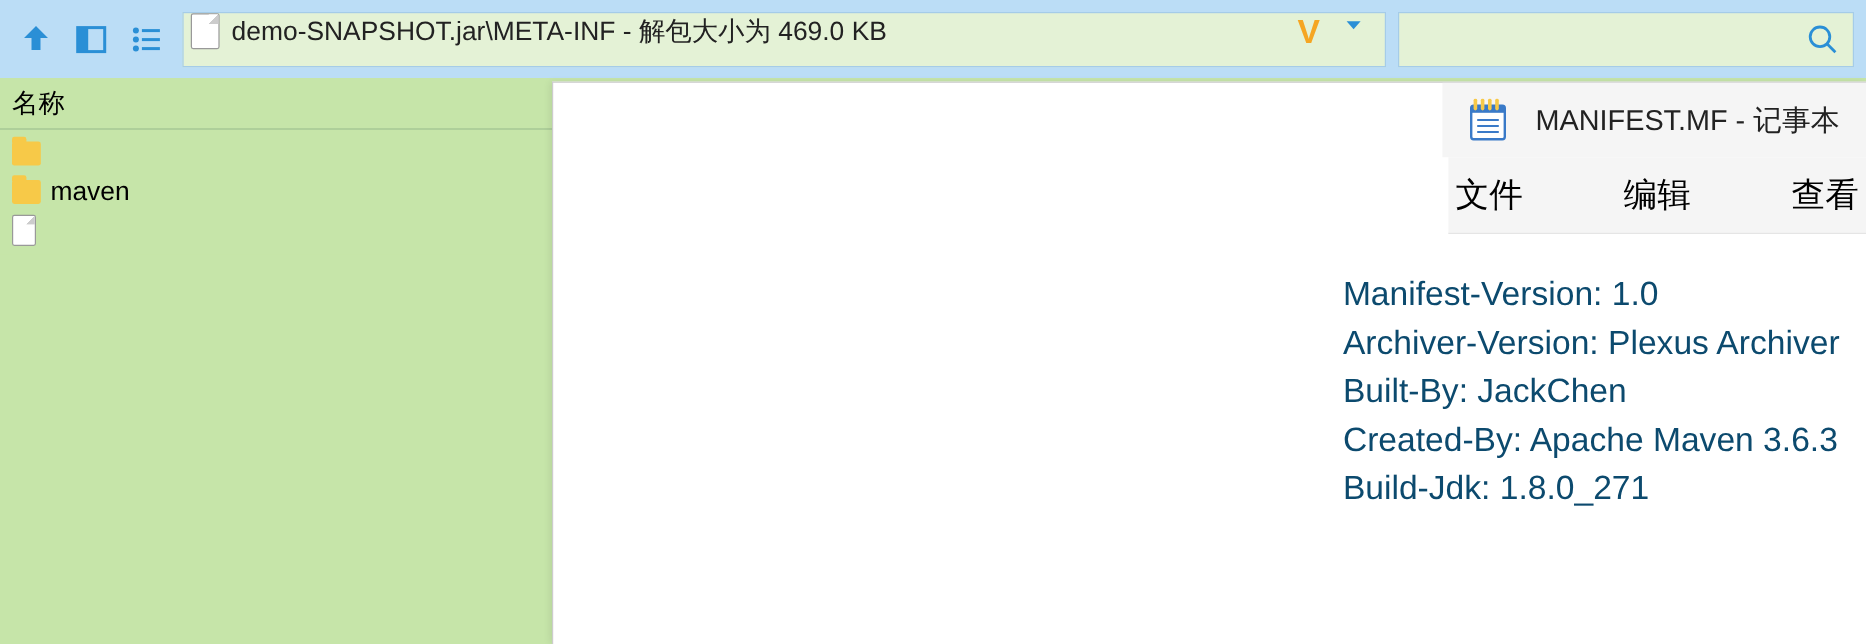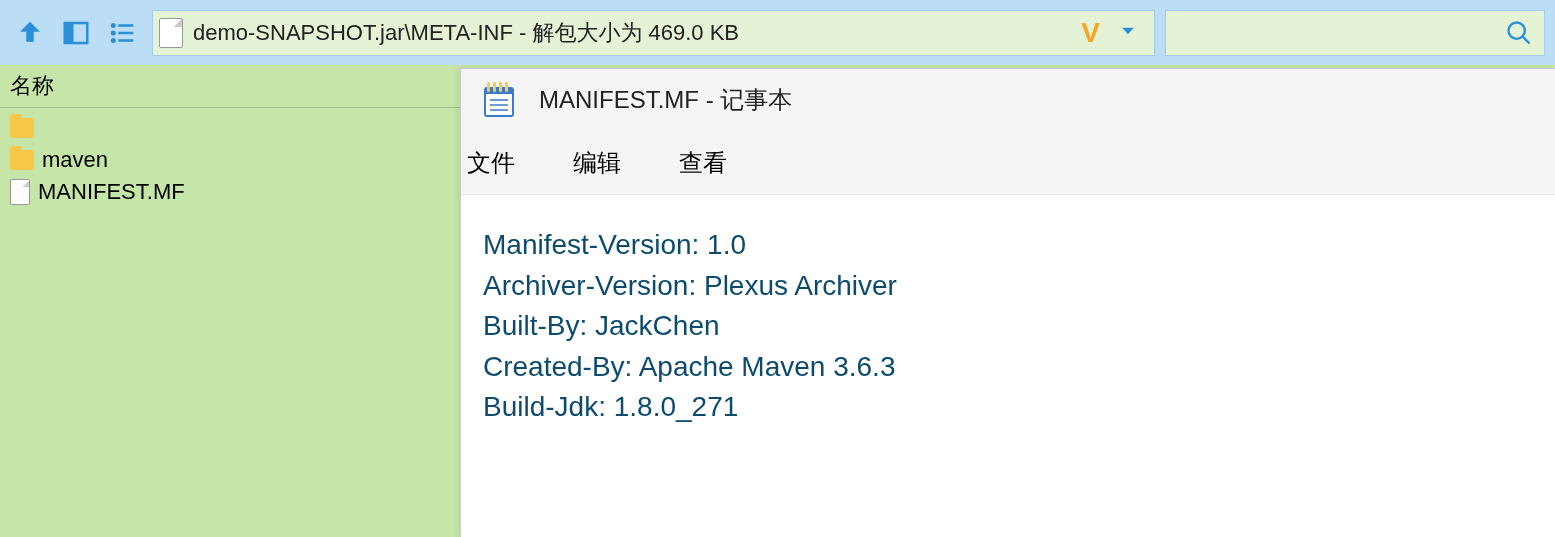--- a/index.html
+++ b/index.html
@@ -32,21 +32,20 @@
   display: flex;
   align-items: center;
   justify-content: center;
   cursor: pointer;
 }
 .tool-icon svg { width: 30px; height: 30px; }
 
 .address-wrap {
   flex: 1;
   display: flex;
-  align-items: center;
   background: #e4f2d6;
   border: 1px solid #a5cce8;
   height: 46px;
   padding: 0 6px;
 }
 .address-fileicon {
   width: 24px;
   height: 30px;
   background: #fff;
   border: 1px solid #999;
@@ -162,20 +161,21 @@
   top: 68px;
   left: 460px;
   width: 1095px;
   height: 469px;
   background: #fff;
   border-top: 1px solid #ccc;
   border-left: 1px solid #ccc;
   box-shadow: -2px 0 6px rgba(0,0,0,0.08);
   display: flex;
   flex-direction: column;
+  align-items: flex-end;
 }
 .notepad-titlebar {
   background: #f5f5f5;
   height: 62px;
   display: flex;
   align-items: center;
   padding: 0 22px;
   gap: 24px;
 }
 .notepad-icon {
@@ -185,22 +185,22 @@
 .notepad-title {
   font-size: 24px;
   color: #222;
 }
 .notepad-menubar {
   background: #f5f5f5;
   height: 64px;
   display: flex;
   align-items: center;
   padding: 0 6px;
-  gap: 58px;
-  font-size: 24px;
+  gap: 84px;
+  font-size: 28px;
   border-bottom: 1px solid #e5e5e5;
 }
 .notepad-menubar span { cursor: pointer; }
 .notepad-content {
   padding: 30px 22px;
   font-size: 28px;
   line-height: 1.45;
   color: #0c4a6e;
   font-family: "Segoe UI", Arial, sans-serif;
   white-space: pre-line;
@@ -263,21 +263,20 @@
   <div class="file-list">
     <div class="file-row">
       <div class="folder-icon"></div>
     </div>
     <div class="file-row">
       <div class="folder-icon"></div>
       <span>maven</span>
     </div>
     <div class="file-row">
       <div class="file-icon-sm"></div>
-      <span>MANIFEST.MF</span>
     </div>
   </div>
 </div>
 
 <div class="notepad">
   <div class="notepad-titlebar">
     <svg class="notepad-icon" viewBox="0 0 32 36">
       <rect x="2" y="6" width="28" height="28" rx="2" fill="#fff" stroke="#3a7ac8" stroke-width="2"></rect>
       <rect x="2" y="6" width="28" height="6" fill="#3a7ac8"></rect>
       <rect x="4" y="0" width="3" height="10" rx="1.5" fill="#f7c948"></rect>

